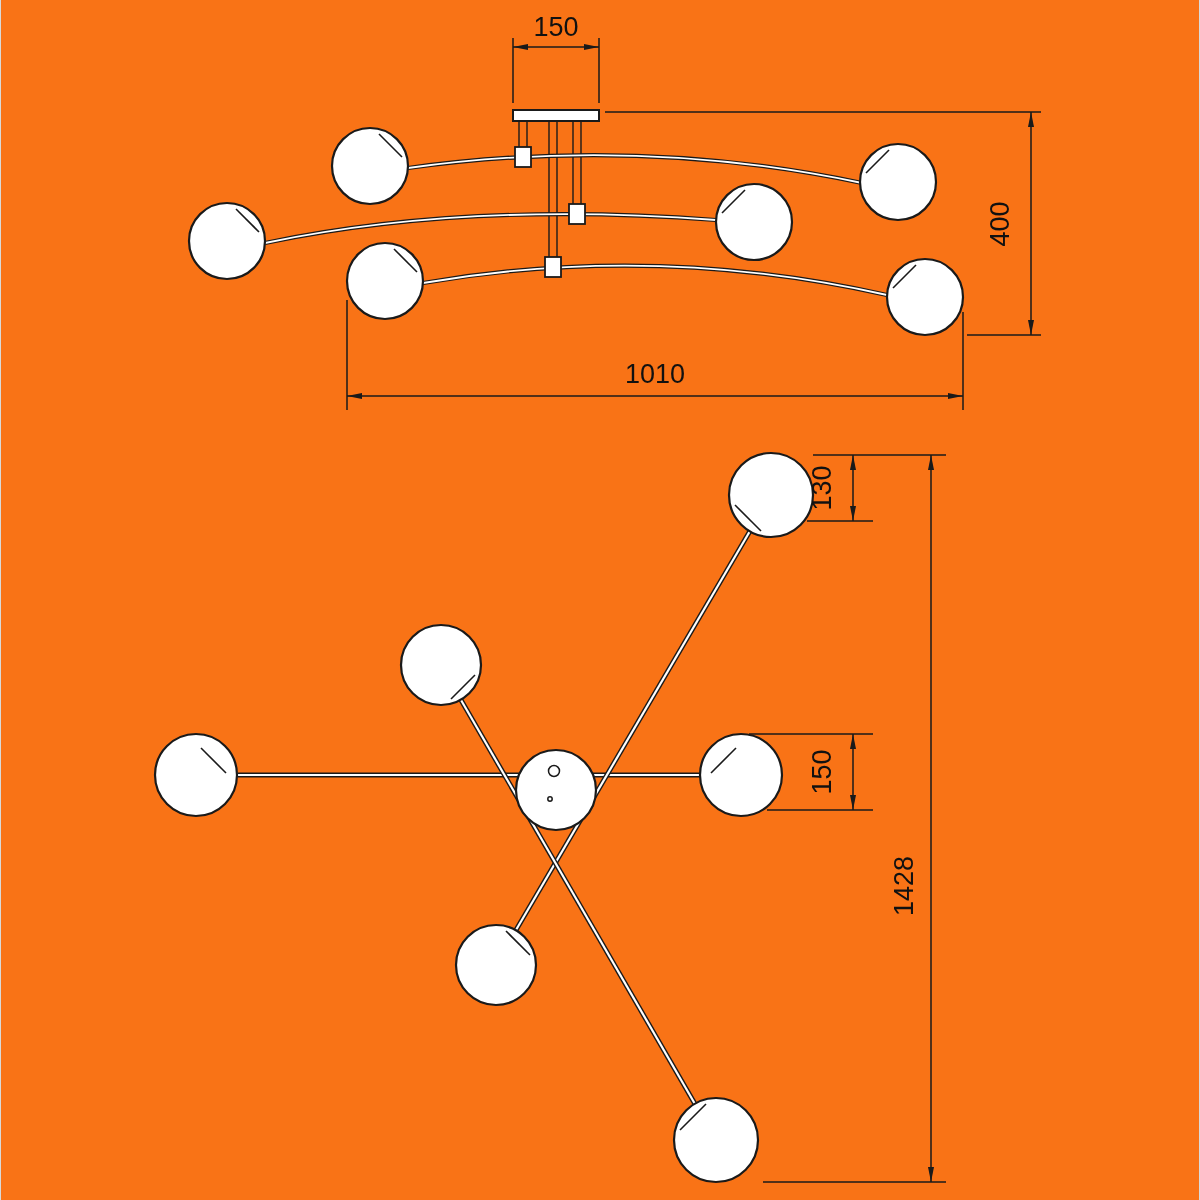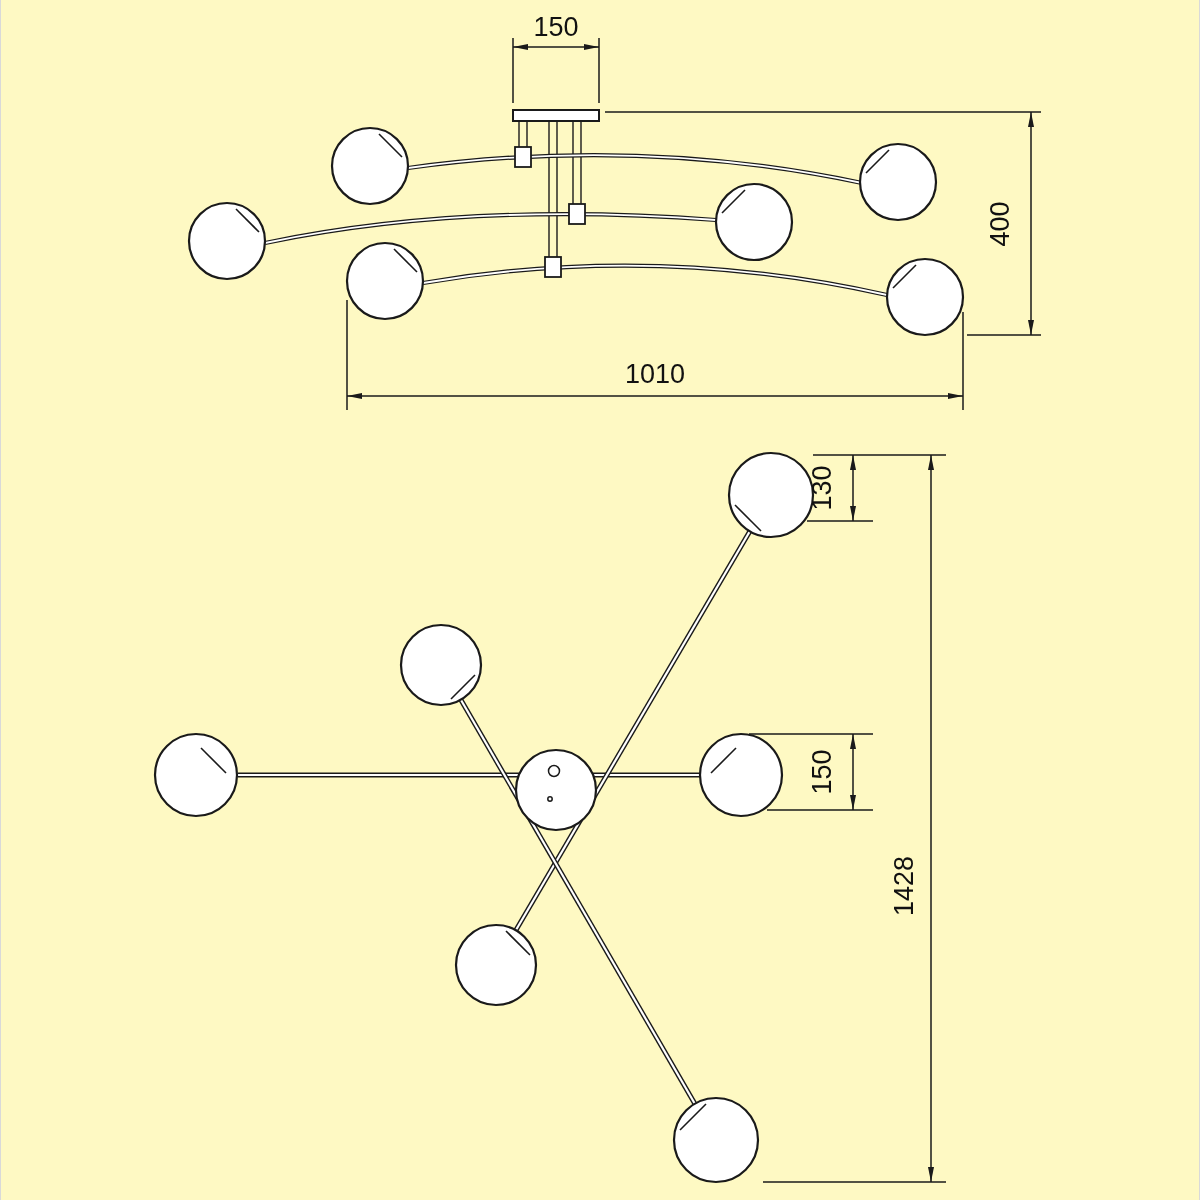--- a/index.html
+++ b/index.html
@@ -1,16 +1,16 @@
 <!DOCTYPE html>
 <html><head>
 <meta charset="utf-8">
 <style>
   html,body{margin:0;padding:0;background:#ffffff;}
-  .page{width:1200px;height:1200px;position:relative;background:#fef9c3;
+  .page{width:1200px;height:1200px;position:relative;background:#f97316;
         border-left:1px solid #d9d9d9;border-right:1px solid #d9d9d9;box-sizing:border-box;}
   svg{display:block;}
   .ball{fill:#fff;stroke:#1a1a1a;stroke-width:2.2;}
   .seam{stroke:#1a1a1a;stroke-width:1.6;fill:none;}
   .plate{fill:#fff;stroke:#1a1a1a;stroke-width:2;}
   .conn{fill:#fff;stroke:#1a1a1a;stroke-width:1.8;}
   .stem{stroke:#1a1a1a;stroke-width:1.4;fill:none;}
   .arm-outer{stroke:#1a1a1a;stroke-width:4.2;fill:none;}
   .arm-inner{stroke:#ffffff;stroke-width:1.8;fill:none;}
   .rod-outer{stroke:#1a1a1a;stroke-width:5;fill:none;}

